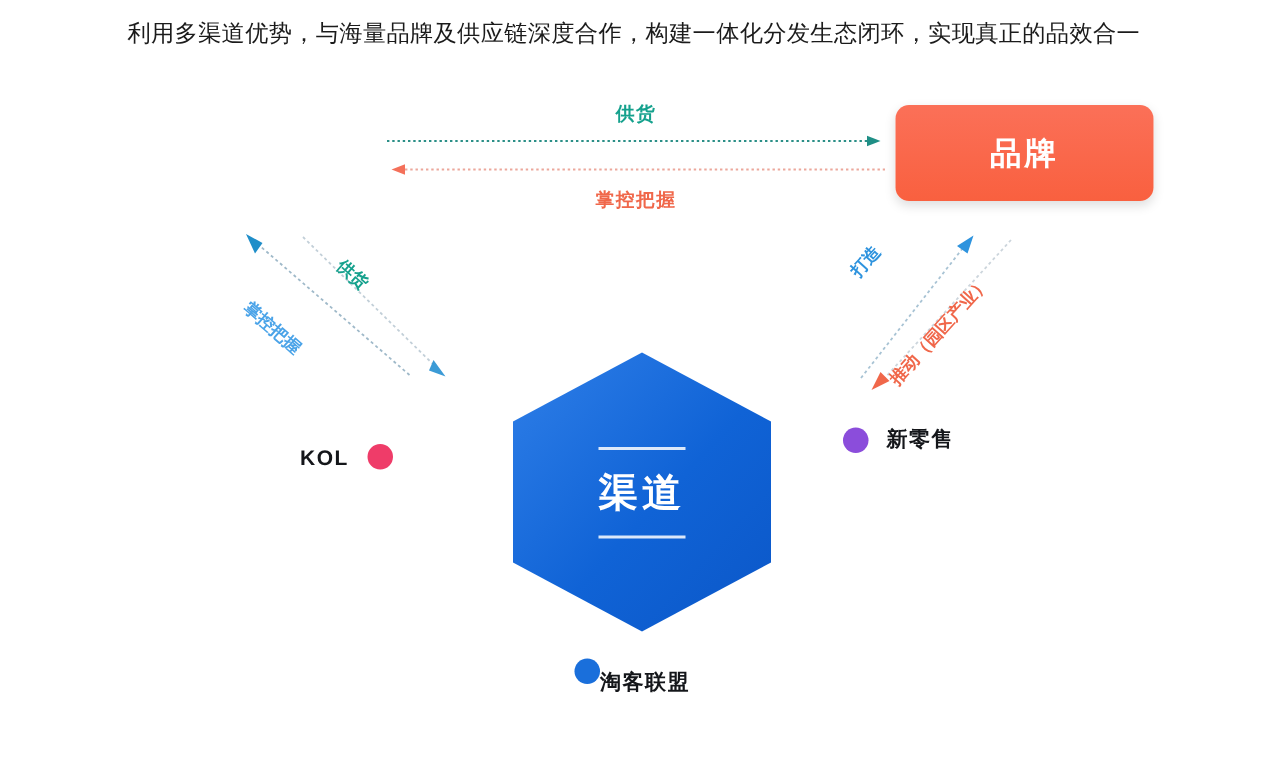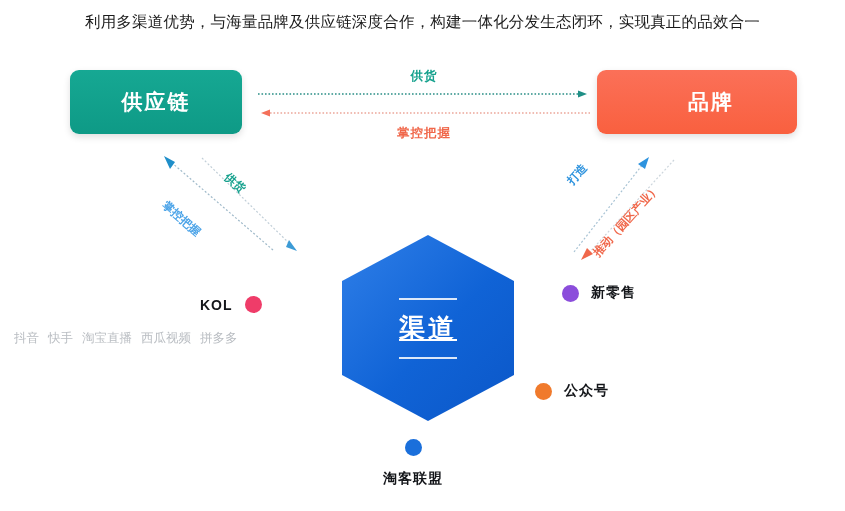--- a/index.html
+++ b/index.html
@@ -48,21 +48,20 @@
   }
   .box-supply {
     left: 70px;
     top: 70px;
     background: linear-gradient(180deg, #16a893 0%, #0e9a86 100%);
   }
   .box-brand {
     left: 597px;
     top: 70px;
     background: linear-gradient(180deg, #fb7058 0%, #f9603f 100%);
-    padding-left: 28px;
   }
 
   
   .h-conn {
     position: absolute;
     left: 256px;
     top: 60px;
     width: 336px;
     height: 86px;
   }
@@ -112,21 +111,20 @@
     width: 58px;
     height: 2px;
     background: rgba(255,255,255,0.85);
   }
   .hex-label {
     color: #ffffff;
     font-size: 26px;
     font-weight: bold;
     letter-spacing: 3px;
     margin: 11px 0 11px 0;
-    text-decoration: underline;
   }
 
   
   .node {
     position: absolute;
     display: flex;
     align-items: center;
     white-space: nowrap;
   }
   .node-text {
@@ -137,21 +135,20 @@
   }
   .dot {
     width: 17px;
     height: 17px;
     border-radius: 50%;
     flex: none;
   }
   .node.left-side .dot { margin-left: 12px; }
   .node.right-side .dot { margin-right: 12px; }
   .node.stacked {
-    flex-direction: column;
   }
   .node.stacked .dot { margin-bottom: 14px; }
 
   
   .platforms {
     position: absolute;
     left: 14px;
     top: 330px;
     display: flex;
     gap: 9px;
@@ -160,23 +157,20 @@
     white-space: nowrap;
   }
 </style>
 </head>
 <body>
 
 <div id="canvas">
 
   <div class="headline">利用多渠道优势，与海量品牌及供应链深度合作，构建一体化分发生态闭环，实现真正的品效合一</div>
 
-  <div class="topbox box-supply">
-    <span>供应链</span>
-  </div>
 
   <div class="topbox box-brand">
     <span>品牌</span>
   </div>
 
   <div class="h-conn">
     <div class="h-label h-label-top">供货</div>
     <div class="h-label h-label-bottom">掌控把握</div>
     <svg width="336" height="86" viewBox="0 0 336 86">
 
@@ -236,31 +230,20 @@
     <span class="node-text">KOL</span>
     <span class="dot" style="background:#ef3c69;"></span>
   </div>
 
   <div class="node right-side" style="left:562px; top:284px;">
     <span class="dot" style="background:#8b4ddb;"></span>
     <span class="node-text">新零售</span>
   </div>
 
 
-  <div class="node right-side" style="left:535px; top:382px;">
-    <span class="dot" style="background:#f07a2c;"></span>
-    <span class="node-text">公众号</span>
-  </div>
 
   <div class="node stacked" style="left:383px; top:439px;">
     <span class="dot" style="background:#1a6fdb;"></span>
     <span class="node-text">淘客联盟</span>
   </div>
 
-  <div class="platforms">
-    <span>抖音</span>
-    <span>快手</span>
-    <span>淘宝直播</span>
-    <span>西瓜视频</span>
-    <span>拼多多</span>
-  </div>
 
 </div>
 
 </body></html>

